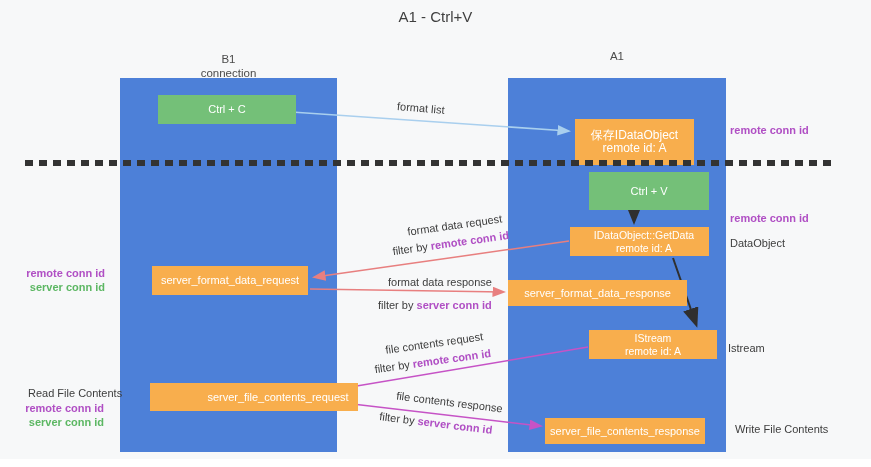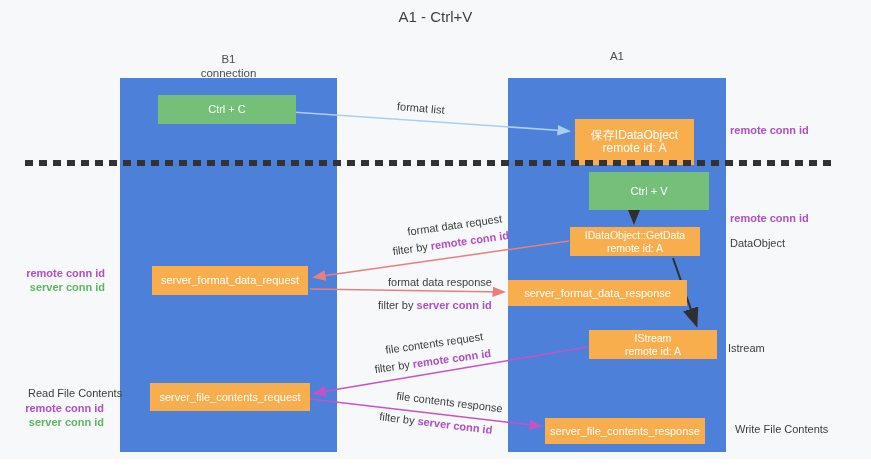--- a/index.html
+++ b/index.html
@@ -104,39 +104,39 @@
 
   <div class="node" style="left:575px;top:119px;width:119px;height:46px;font-size:12px;">
     <div>保存IDataObject</div>
     <div>remote id: A</div>
   </div>
 
   <div class="node green" style="left:573px;top:172px;width:120px;height:38px;margin-left:16px;">
     <div>Ctrl + V</div>
   </div>
 
-  <div class="node" style="left:570px;top:227px;width:130px;height:29px;font-size:10.5px;">
+  <div class="node" style="left:570px;top:227px;width:130px;height:29px;font-size:10.5px;padding-left:9px;">
     <div>IDataObject::GetData</div>
     <div>remote id: A</div>
   </div>
 
   <div class="node" style="left:152px;top:266px;width:156px;height:29px;">
     <div>server_format_data_request</div>
   </div>
 
   <div class="node" style="left:508px;top:280px;width:179px;height:26px;">
     <div>server_format_data_response</div>
   </div>
 
   <div class="node" style="left:589px;top:330px;width:128px;height:29px;font-size:10.5px;">
     <div>IStream</div>
     <div>remote id: A</div>
   </div>
 
-  <div class="node" style="left:150px;top:383px;width:160px;height:28px;">
+  <div class="node" style="left:150px;top:383px;width:160px;height:28px;padding-left:48px;">
     <div>server_file_contents_request</div>
   </div>
 
   <div class="node" style="left:545px;top:418px;width:160px;height:26px;">
     <div>server_file_contents_response</div>
   </div>
 
   <div class="mid-label" style="left:397px;top:102px;transform:rotate(5deg);">format list</div>
 
   <div class="mid-label" style="left:407px;top:219px;transform:rotate(-8deg);">format data request</div>

